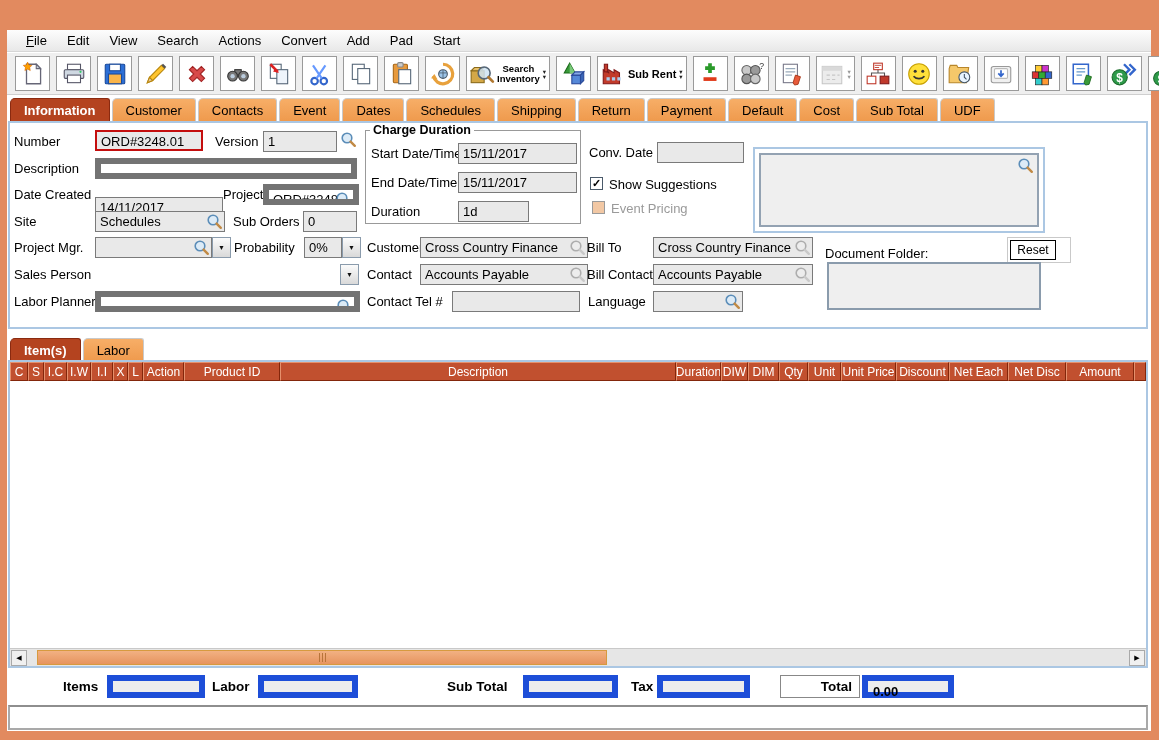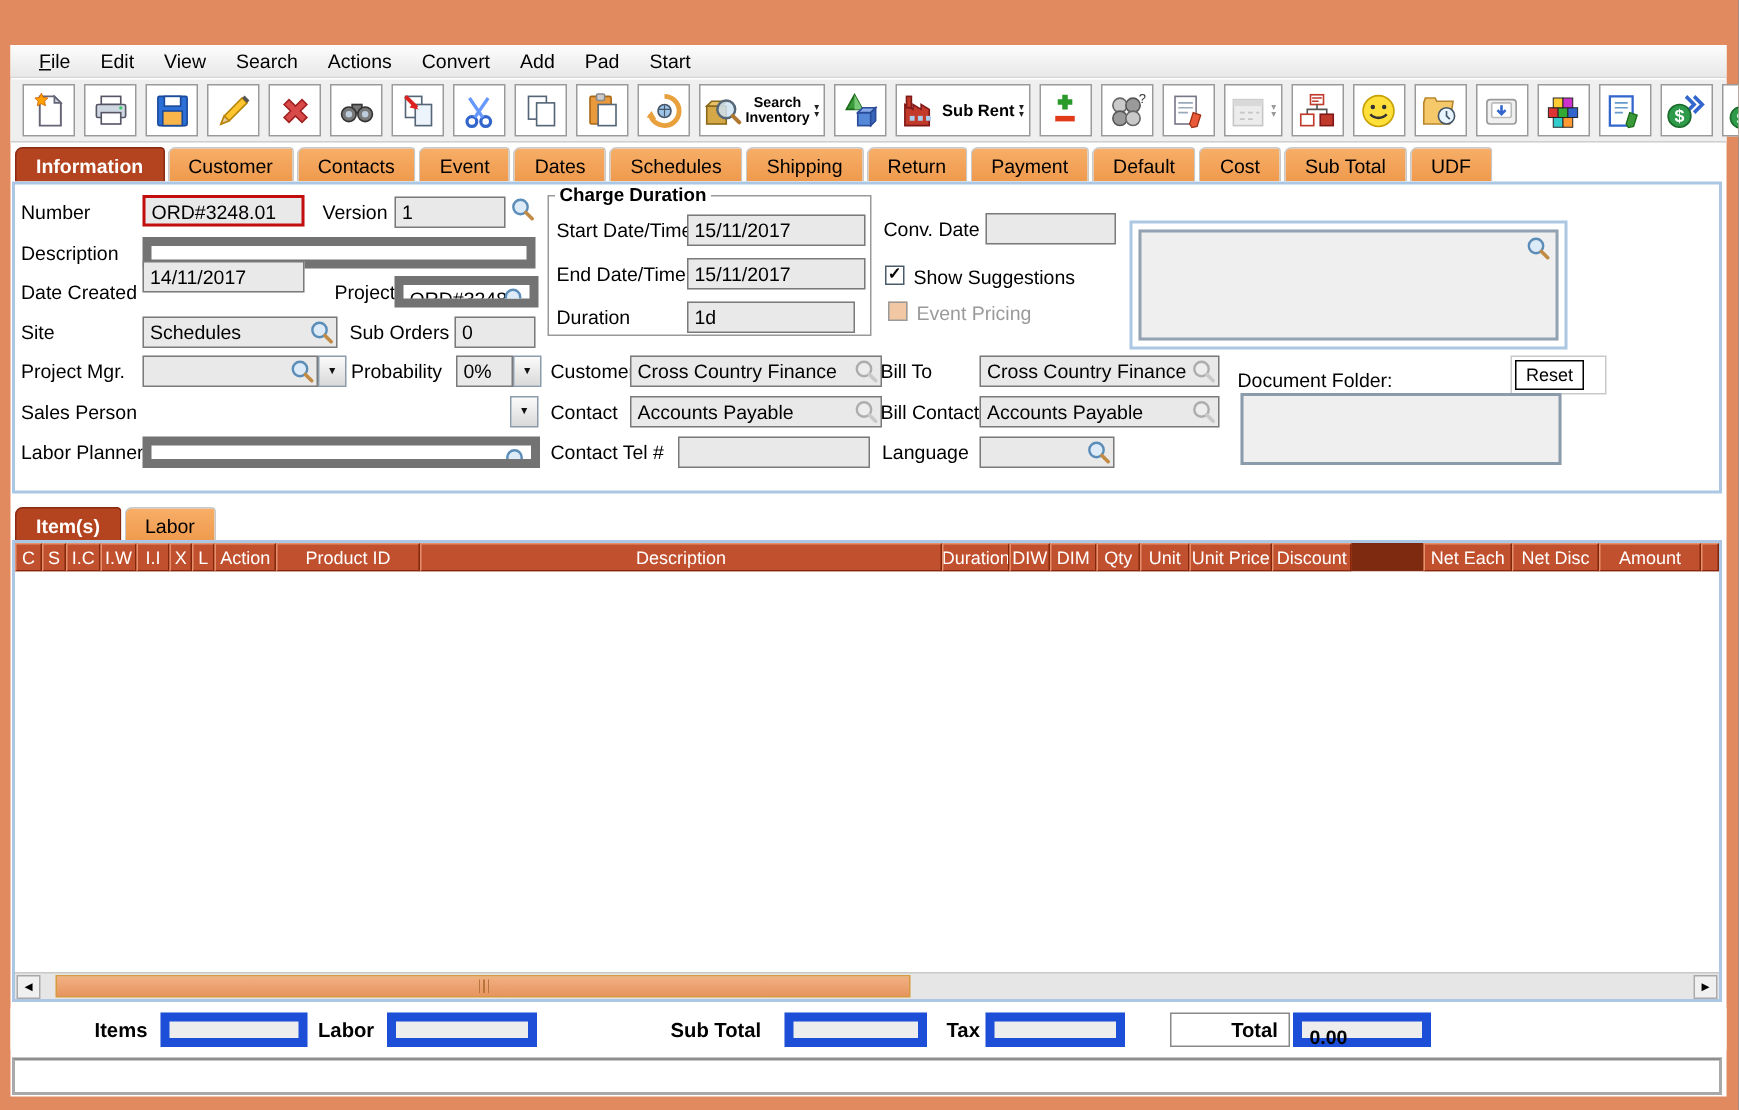--- a/index.html
+++ b/index.html
@@ -378,21 +378,21 @@
           <svg viewBox="0 0 17 17">
             <circle cx="7" cy="7" r="4.8" fill="#DCEBF7" stroke="#5B8DB8" stroke-width="1.6"></circle>
             <line x1="10.6" y1="10.6" x2="14.8" y2="14.8" stroke="#C18A45" stroke-width="2.4" stroke-linecap="round"></line>
           </svg>
         </span>
 
       <span class="flbl" style="left:4px;top:38px">Description</span>
       <div class="fld edit" style="left:85px;top:35px;width:262px"><span class="val"></span></div>
 
       <span class="flbl" style="left:4px;top:64px">Date Created</span>
-      <div class="fld" style="left:85px;top:51px;width:108px"><span class="val">14/11/2017</span></div>
+      <div class="fld" style="left:85px;top:74px;width:128px"><span class="val">14/11/2017</span></div>
       <span class="flbl" style="left:213px;top:64px">Project</span>
       <div class="fld edit withmag" style="left:253px;top:61px;width:96px"><span class="val">ORD#3248</span><span class="mag">
             <svg viewBox="0 0 17 17">
               <circle cx="7" cy="7" r="4.8" fill="#DCEBF7" stroke="#5B8DB8" stroke-width="1.6"></circle>
               <line x1="10.6" y1="10.6" x2="14.8" y2="14.8" stroke="#C18A45" stroke-width="2.4" stroke-linecap="round"></line>
             </svg>
           </span></div>
 
       <span class="flbl" style="left:4px;top:91px">Site</span>
       <div class="fld withmag" style="left:85px;top:88px;width:130px"><span class="val">Schedules</span><span class="mag">
@@ -427,21 +427,21 @@
             </svg>
           </span></div>
 
       <fieldset class="cd">
         <legend>Charge Duration</legend>
         <span class="flbl" style="left:5px;top:9px">Start Date/Time</span>
         <div class="fld" style="left:92px;top:6px;width:119px"><span class="val">15/11/2017</span></div>
         <span class="flbl" style="left:5px;top:38px">End Date/Time</span>
         <div class="fld" style="left:92px;top:35px;width:119px"><span class="val">15/11/2017</span></div>
         <span class="flbl" style="left:5px;top:67px">Duration</span>
-        <div class="fld" style="left:92px;top:64px;width:112px"><span class="val">1d</span></div>
+        <div class="fld" style="left:92px;top:64px;width:71px"><span class="val">1d</span></div>
       </fieldset>
 
       <span class="flbl" style="left:579px;top:22px">Conv. Date</span>
       <div class="fld" style="left:647px;top:19px;width:87px"><span class="val"></span></div>
       <span class="cb checked" style="left:580px;top:54px"></span>
       <span class="flbl" style="left:599px;top:54px">Show Suggestions</span>
       <span class="cb disabled" style="left:582px;top:78px"></span>
       <span class="flbl gray" style="left:601px;top:78px">Event Pricing</span>
 
       <span class="flbl" style="left:357px;top:117px">Customer</span>
@@ -518,21 +518,21 @@
           <div class="th" style="width: 41px;">Action</div>
           <div class="th" style="width: 96px;">Product ID</div>
           <div class="th" style="flex: 1 1 auto;">Description</div>
           <div class="th" style="width: 45px;">Duration</div>
           <div class="th" style="width: 27px;">DIW</div>
           <div class="th" style="width: 31px;">DIM</div>
           <div class="th" style="width: 29px;">Qty</div>
           <div class="th" style="width: 33px;">Unit</div>
           <div class="th" style="width: 55px;">Unit Price</div>
           <div class="th" style="width: 53px;">Discount</div>
-          <div class="th" style="width: 59px; margin-left: 48px;">Net Each</div>
+          <div class="th" style="width: 59px;">Net Each</div>
           <div class="th" style="width: 58px;">Net Disc</div>
           <div class="th" style="width: 68px;">Amount</div>
           <div class="th" style="width: 12px;"></div>
         </div>
       <div class="tbody"></div>
       <div class="hscroll">
         <span class="sarrow">◀</span>
         <div class="sthumb">
             <span class="grip"></span>
           </div>

